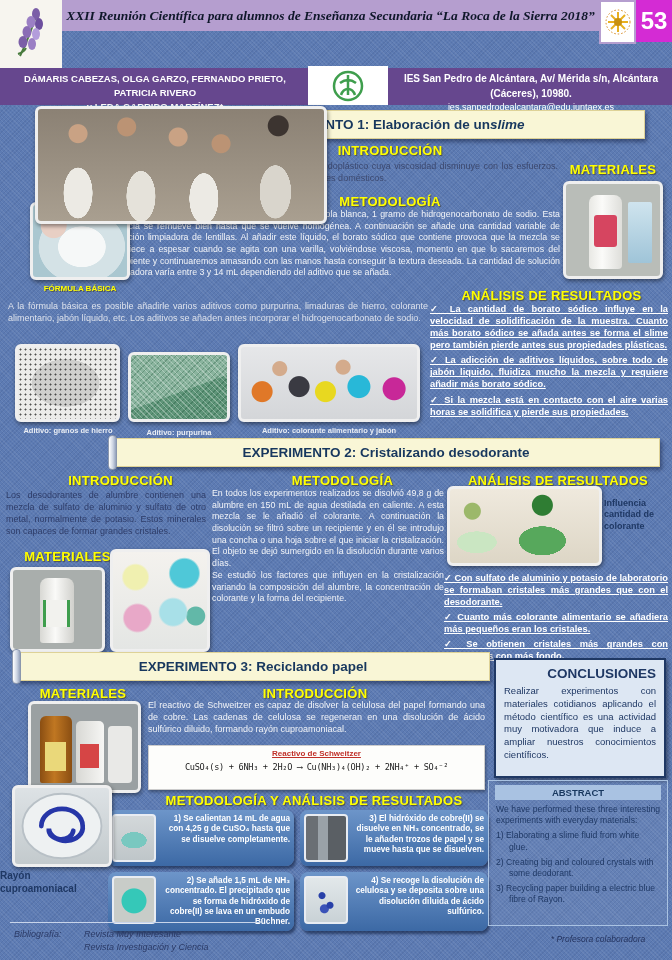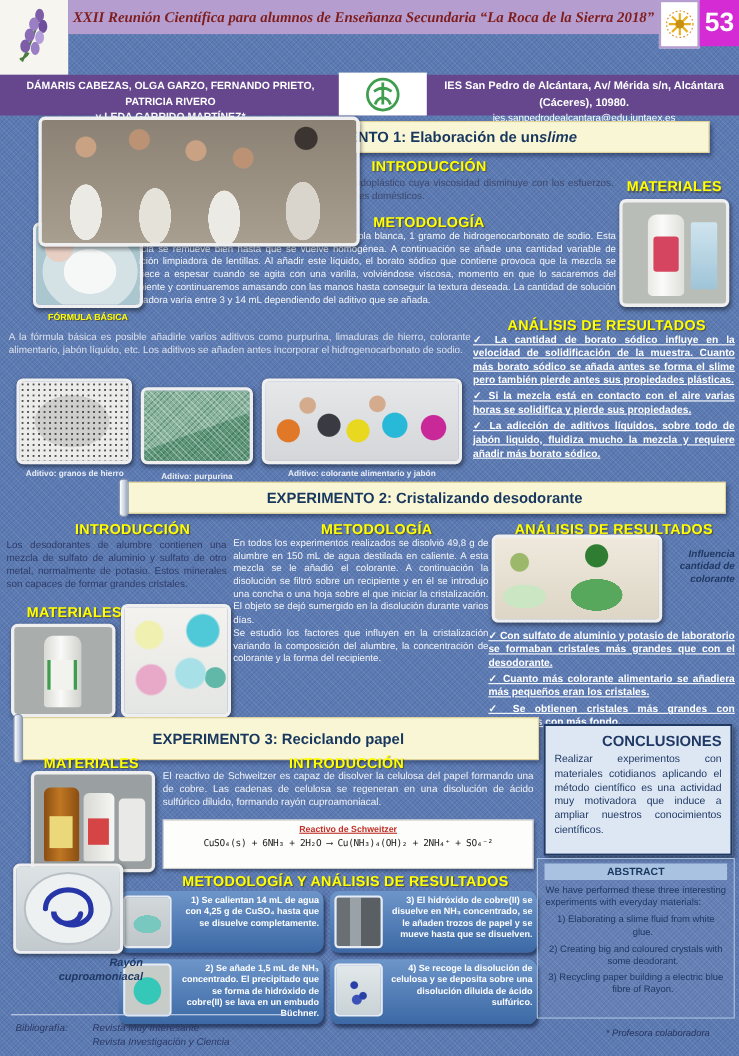--- a/index.html
+++ b/index.html
@@ -10,21 +10,21 @@
     background-color:#5d7bb3;
     background-image:
       repeating-linear-gradient(45deg, rgba(255,255,255,0.07) 0 1px, transparent 1px 3px),
       repeating-linear-gradient(-45deg, rgba(18,38,88,0.10) 0 1px, transparent 1px 3px);
   }
   .abs { position:absolute; }
 
   
   .logo-left { left:0; top:0; width:62px; height:68px; background:#f7f5ef; display:flex; align-items:center; justify-content:center; }
   .top-bar { left:62px; top:0; width:537px; height:31px; background:#b59ecf; display:flex; align-items:center; justify-content:center; }
-  .event-title { font-family:"Liberation Serif", serif; font-style:italic; font-weight:bold; color:#7f1d1d; font-size:13.5px; white-space:nowrap; }
+  .event-title { font-family:"Liberation Serif", serif; font-style:italic; font-weight:bold; color:#0f172a; font-size:13.5px; white-space:nowrap; }
   .emblem-box { left:599px; top:0; width:37px; height:44px; background:#fff; border:2px solid #b59ecf; display:flex; align-items:center; justify-content:center; }
   .num-box { left:636px; top:0; width:36px; height:42px; background:#d42bd4; display:flex; align-items:center; justify-content:center; color:#fff; font-weight:bold; font-size:24px; }
   .title-band { left:62px; top:31px; width:610px; height:37px; background:linear-gradient(180deg,#fbf9e4,#f3efc6); display:flex; align-items:center; justify-content:center; padding-right:70px; }
   .main-title { color:#17375e; font-weight:bold; font-size:23px; letter-spacing:-0.5px; white-space:nowrap; }
   .authors-bar { left:0; top:68px; width:672px; height:37px; background:#66478e; }
   .authors-block { left:4px; top:72px; width:302px; height:30px; color:#fff; font-weight:bold; font-size:9.5px; text-align:center; line-height:1.45; }
   .school-logo-box { left:308px; top:66px; width:80px; height:39px; background:#fff; display:flex; align-items:center; justify-content:center; }
   .inst-block { left:392px; top:71px; width:278px; color:#fff; font-size:9px; text-align:center; line-height:1.5; }
   .inst-line1 { font-weight:bold; font-size:10px; }
 
@@ -33,21 +33,21 @@
   .exp-bar .it { font-style:italic; }
   .scroll-handle { position:absolute; left:-5px; top:-4px; width:9px; height:calc(100% + 8px); background:linear-gradient(90deg,#ffffff,#cdd5e3 55%,#93a1bb); border:1px solid #8b97ad; border-radius:4px; }
   .yh { color:#ffff00; font-weight:bold; font-size:13px; text-align:center; text-shadow:1px 1px 1px rgba(60,40,0,0.55); letter-spacing:0.3px; }
   .navy-text { color:#3c486e; font-size:9px; text-align:justify; line-height:1.35; }
   .white-text { color:#f2f4f8; font-size:8.8px; text-align:justify; line-height:1.33; }
   .light-text { color:#dde2ec; font-size:9px; text-align:justify; line-height:1.35; }
   .check-list div { color:#fff; font-weight:bold; font-size:9.3px; text-align:justify; line-height:1.3; margin-bottom:3px;text-decoration:underline; }
   .photo { border:3px solid #efefef; border-radius:6px; box-shadow:1px 2px 4px rgba(0,0,0,0.45); overflow:hidden; }
   .cap-yellow { color:#ffff00; font-weight:bold; font-size:8px; text-align:center; text-shadow:1px 1px 0 rgba(60,40,0,0.5); }
   .cap-white { color:#e9edf4; font-weight:bold; font-size:7.5px; text-align:center; }
-  .cap-navy { color:#1f3864; font-weight:bold; font-size:9px; text-align:right; line-height:1.25;font-style:italic; }
+  .cap-navy { color:#1f3864; font-weight:bold; font-size:9px; text-align:left; line-height:1.25; }
   .ul { text-decoration:underline; }
   .it { font-style:italic; }
 
   
   .team-photo { left:35px; top:106px; width:292px; height:118px; z-index:3;
     background:
       radial-gradient(circle 10px at 14% 22%, #c9a284 0 9px, transparent 10px),
       radial-gradient(circle 10px at 31% 16%, #bb9374 0 9px, transparent 10px),
       radial-gradient(circle 10px at 49% 25%, #c9a284 0 9px, transparent 10px),
       radial-gradient(circle 10px at 64% 31%, #bb9374 0 9px, transparent 10px),
@@ -136,39 +136,39 @@
   .e2-int-h { left:28px; top:473px; width:185px; }
   .e2-met-h { left:250px; top:473px; width:185px; }
   .e2-ana-h { left:448px; top:473px; width:220px; }
   .e2-intro { left:6px; top:489px; width:200px; color:#2e3c68; }
   .e2-mat-h { left:10px; top:549px; width:115px; }
   .e2-met { left:212px; top:488px; width:232px; }
   .e2-infl { left:604px; top:498px; width:64px; }
   .e2-ana { left:444px; top:572px; width:224px; }
 
   
-  .e3-bar { left:16px; top:652px; width:474px; height:39px; }
+  .e3-bar { left:16px; top:652px; width:474px; height:29px; }
   .concl-box { left:494px; top:658px; width:172px; height:120px; background:#dde7f3; border:2px solid #1f3864; box-shadow:2px 3px 4px rgba(0,0,0,0.4); padding:6px 8px; }
   .concl-title { color:#1f3864; font-weight:bold; font-size:13.5px; text-align:right; margin-bottom:4px; }
   .concl-text { color:#1f3864; font-size:9.5px; text-align:justify; line-height:1.35; }
   .e3-mat-h { left:24px; top:686px; width:118px; }
   .e3-int-h { left:225px; top:686px; width:180px; }
   .e3-intro { left:148px; top:700px; width:337px; font-size:9px; }
   .eq-box { left:148px; top:745px; width:337px; height:45px; background:#fdfdfb; border:1px solid #ccc; box-shadow:1px 2px 3px rgba(0,0,0,0.35); padding:3px 6px; text-align:center; }
   .eq-label { font-family:Liberation Sans, sans-serif; color:#c03028; font-size:8px; font-weight:bold; text-decoration:underline; }
   .eq-line { font-family:"DejaVu Sans Mono", monospace; color:#222; font-size:8.6px; margin-top:4px; letter-spacing:-0.3px; }
   .e3-met-h { left:138px; top:793px; width:352px; }
   .steps { left:108px; top:810px; width:380px; display:grid; grid-template-columns:186px 188px; grid-column-gap:6px; grid-row-gap:6px; }
   .step-box { background:linear-gradient(180deg,#6d95c9,#3c69a5); border-radius:8px; box-shadow:2px 3px 3px rgba(6,18,48,0.55); padding:4px; display:flex; gap:4px; min-height:56px; }
   .step-text { color:#fff; font-weight:bold; font-size:8.2px; line-height:1.25; text-align:right; }
   .rayon-cap { left:0px; top:870px; width:130px; font-size:10px; }
   .abstract-box { left:488px; top:780px; width:180px; height:146px; border:1px solid #a9c2e2; background:rgba(255,255,255,0.05); }
   .abstract-head { background:#a9c2e2; color:#17375e; font-weight:bold; font-size:9.5px; text-align:center; padding:2px 0; margin:4px 6px 4px 6px; }
   .abstract-body { padding:0 7px; color:#1f3864; font-size:8.6px; text-align:justify; line-height:1.3; }
-  .abstract-body .ab-item { padding-left:13px; text-indent:-13px; margin-top:4px; text-align:center; }
+  .abstract-body .ab-item { padding-left:13px; text-indent:-13px; margin-top:4px; text-align:left; }
   .biblio-rule { left:10px; top:922px; width:250px; border-top:1px solid #c8d4ea; }
   .biblio { left:14px; top:928px; width:280px; display:flex; color:#2b3a66; font-style:italic; font-size:9px; line-height:1.4; }
   .biblio-label { width:70px; }
   .footnote { left:528px; top:934px; width:140px; color:#24335e; font-style:italic; font-size:8.5px; text-align:center; }
 </style>
 </head>
 <body>
 
 <div id="poster">
 
@@ -246,22 +246,22 @@
   <div class="abs white-text e1-met"><span>La </span><span class="ul">fórmula básica</span><span> se realiza añadiendo a 50 mL de cola blanca, 1 gramo de hidrogenocarbonato de sodio. Esta mezcla se remueve bien hasta que se vuelve homogénea. A continuación se añade una cantidad variable de solución limpiadora de lentillas. Al añadir este líquido, el borato sódico que contiene provoca que la mezcla se empiece a espesar cuando se agita con una varilla, volviéndose viscosa, momento en que lo sacaremos del recipiente y continuaremos amasando con las manos hasta conseguir la textura deseada. La cantidad de solución limpiadora varía entre 3 y 14 mL dependiendo del aditivo que se añada.</span></div>
 
   <div class="abs photo formula-photo"></div>
   <div class="abs cap-yellow e1-formula-cap">FÓRMULA BÁSICA</div>
 
   <div class="abs light-text e1-add">A la fórmula básica es posible añadirle varios aditivos como purpurina, limaduras de hierro, colorante alimentario, jabón líquido, etc. Los aditivos se añaden antes incorporar el hidrogenocarbonato de sodio.</div>
 
   <div class="abs yh e1-ana-h">ANÁLISIS DE RESULTADOS</div>
   <div class="abs check-list e1-ana">
     <div>✓ La cantidad de borato sódico influye en la velocidad de solidificación de la muestra. Cuanto más borato sódico se añada antes se forma el slime pero también pierde antes sus propiedades plásticas.</div>
+    <div>✓ La adicción de aditivos líquidos, sobre todo de jabón liquido, fluidiza mucho la mezcla y requiere añadir más borato sódico.</div>
     <div>✓ Si la mezcla está en contacto con el aire varias horas se solidifica y pierde sus propiedades.</div>
-    <div>✓ La adicción de aditivos líquidos, sobre todo de jabón liquido, fluidiza mucho la mezcla y requiere añadir más borato sódico.</div>
   </div>
 
   <div class="abs photo iron-photo"></div>
   <div class="abs photo glitter-photo"></div>
   <div class="abs photo dye-photo"></div>
   <div class="abs cap-white cap-iron">Aditivo: granos de hierro</div>
   <div class="abs cap-white cap-glitter">Aditivo: purpurina</div>
   <div class="abs cap-white cap-dye">Aditivo: colorante alimentario y jabón</div>
 
   <div class="abs exp-bar e2-bar">

